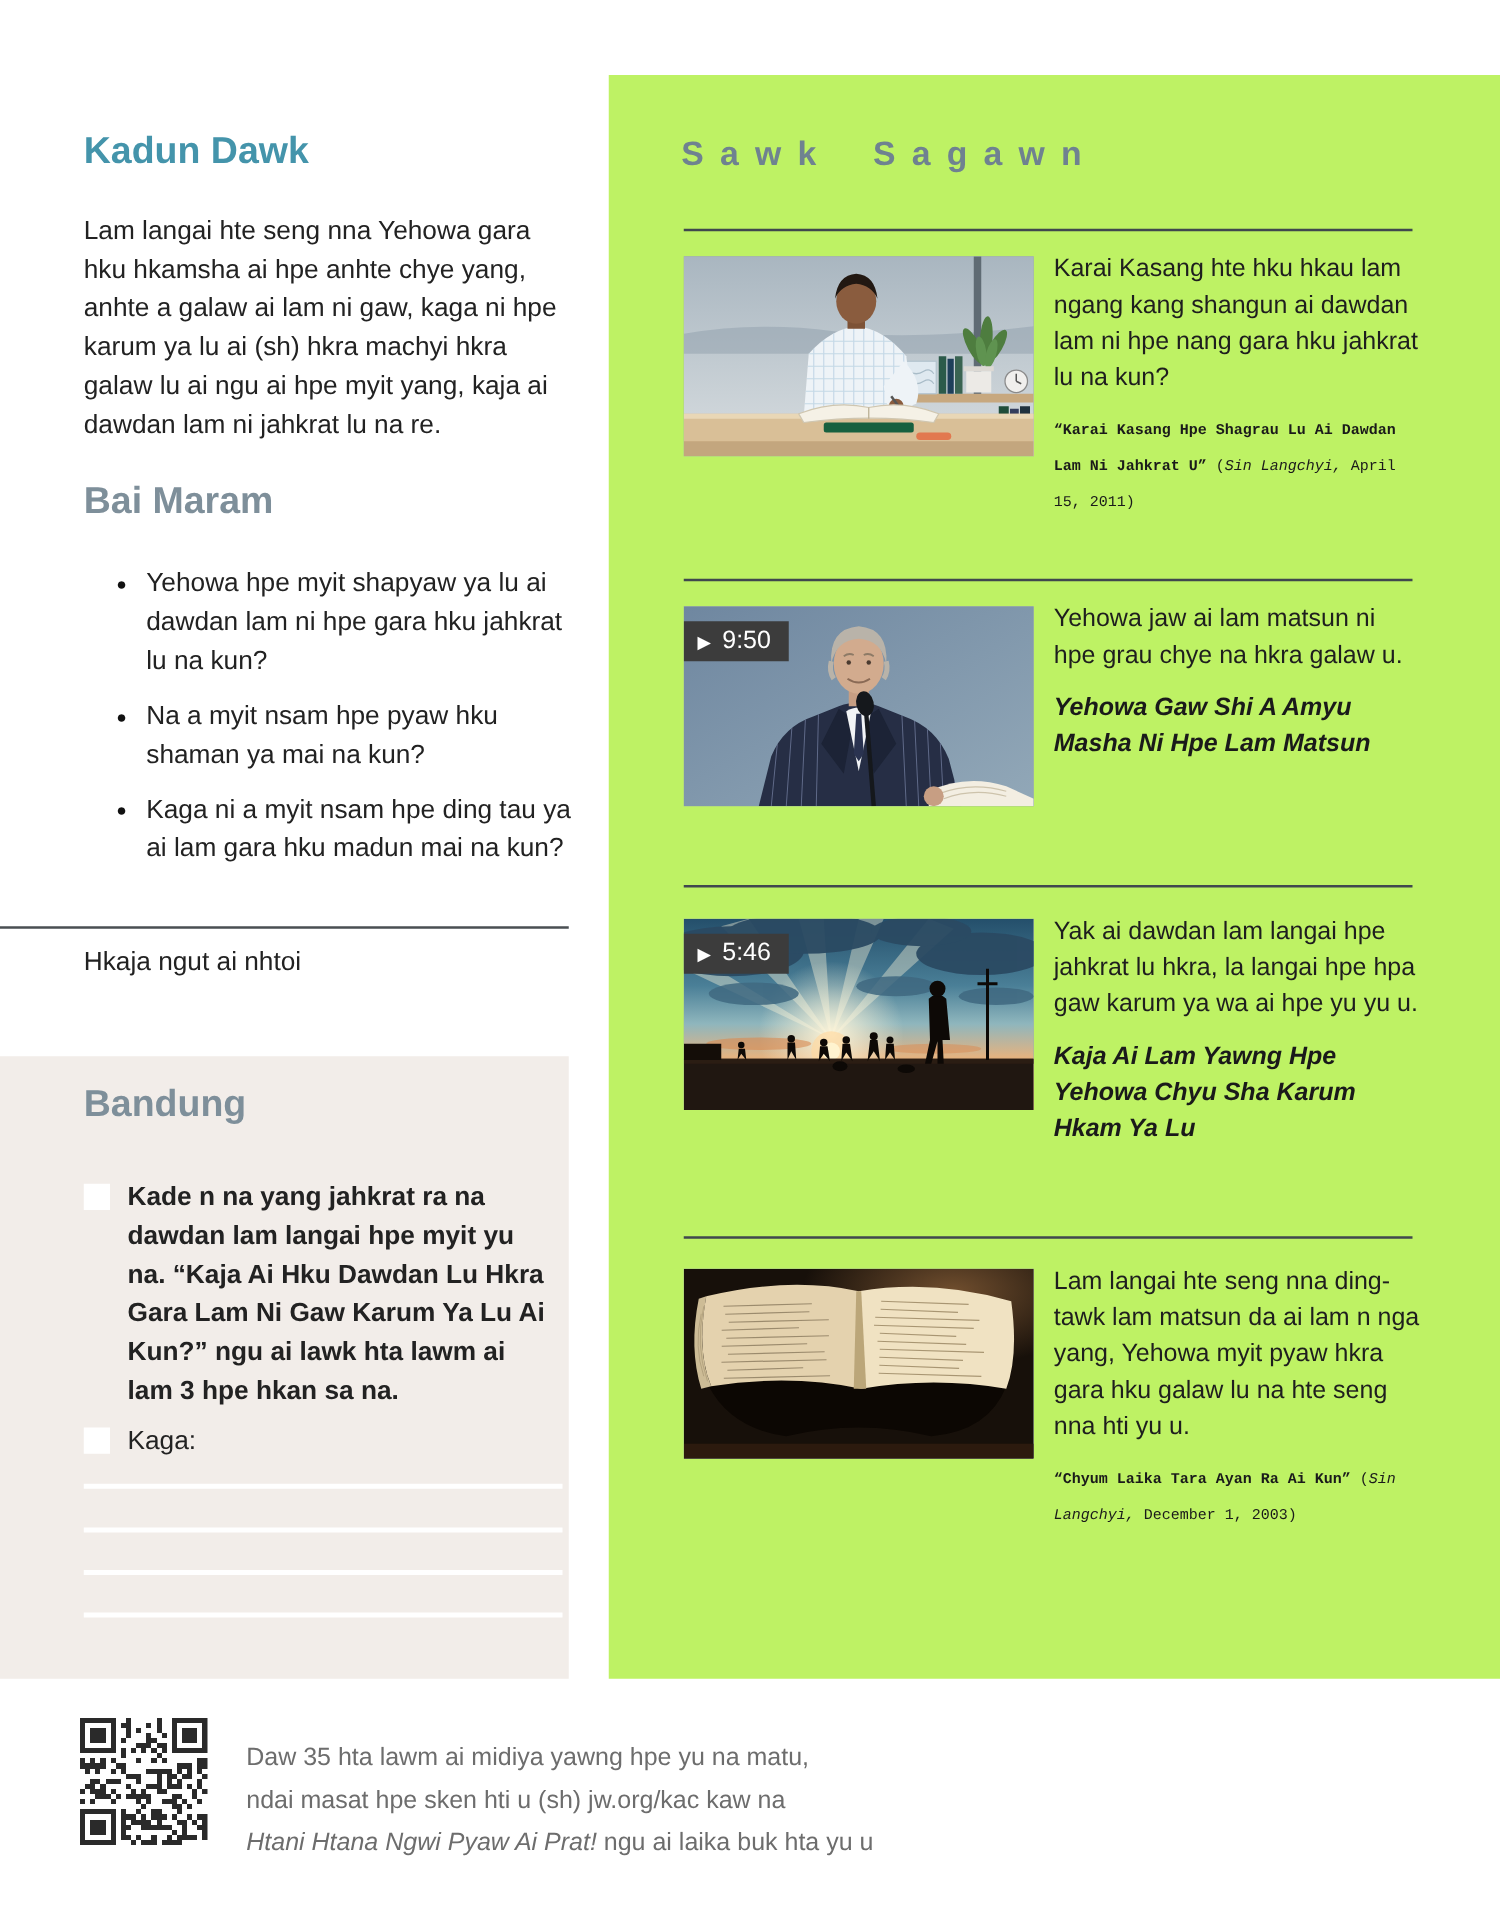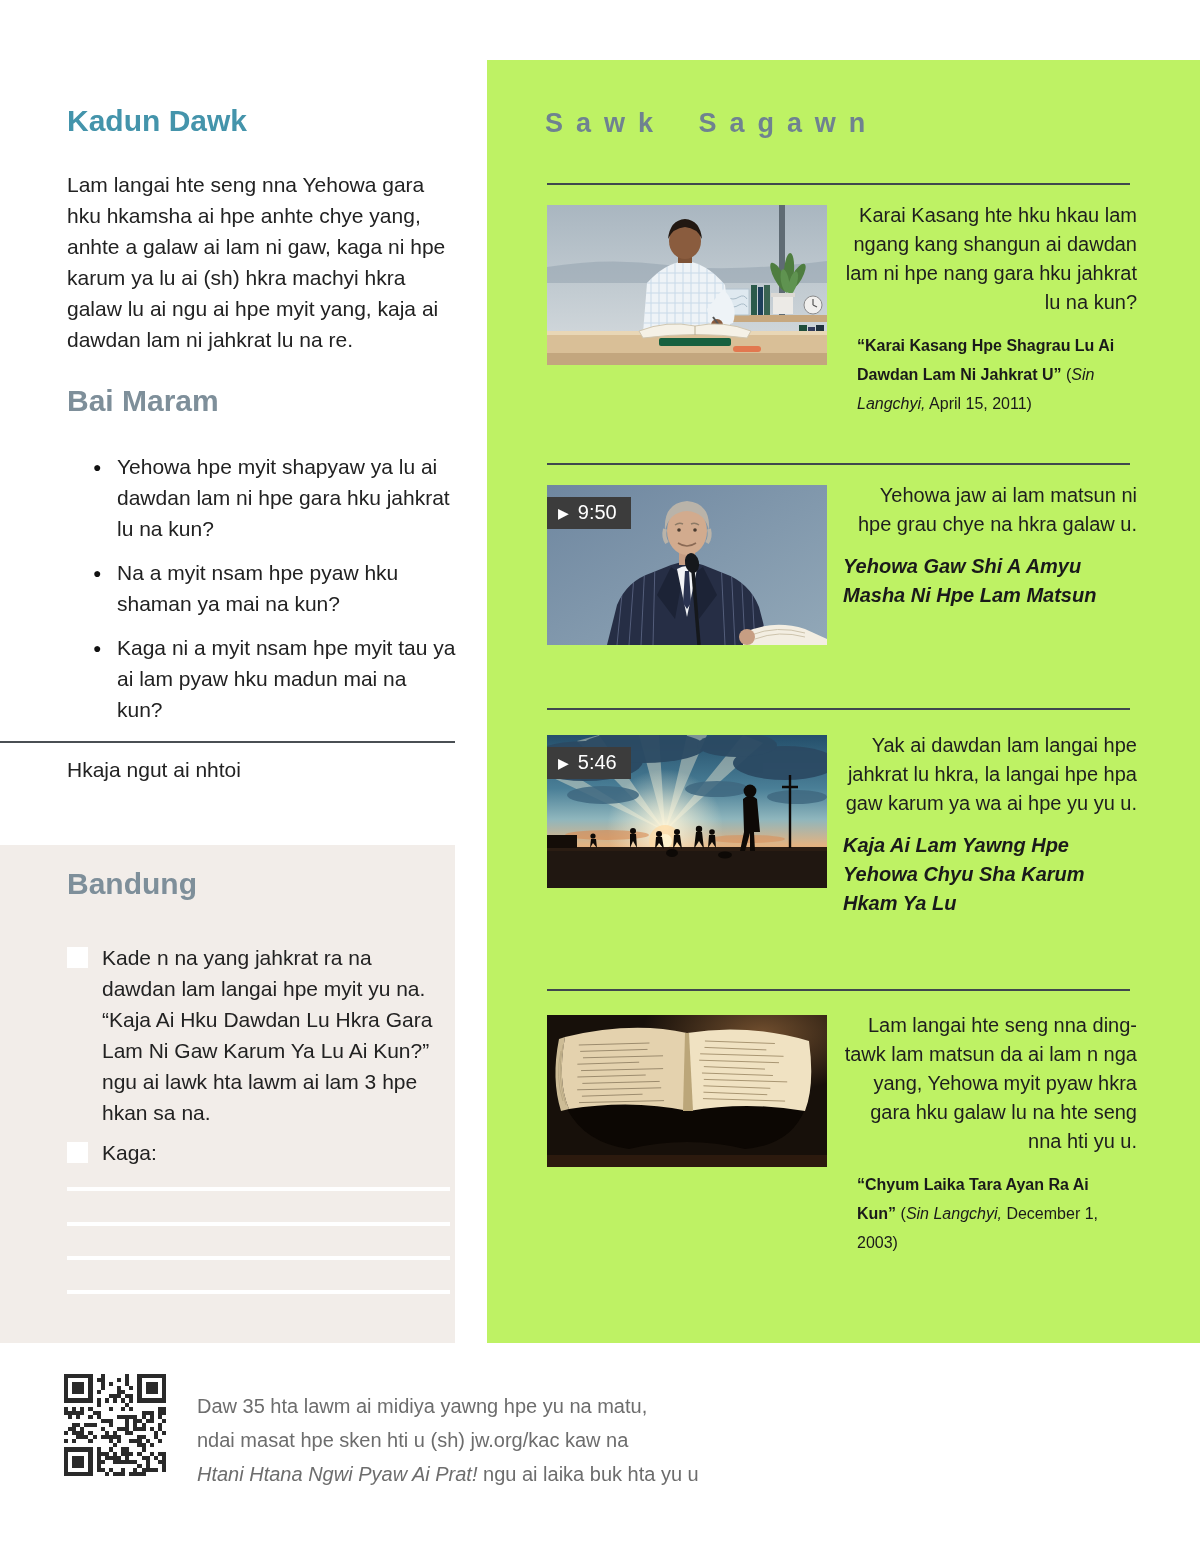--- a/index.html
+++ b/index.html
@@ -14,41 +14,41 @@
   .review-list { margin: 0; padding: 0; list-style: none; }
   .review-list li { position: relative; padding-left: 50px; margin-bottom: 13px; font-size: 21px; line-height: 31px; color: #222; }
   .review-list li::before { content: "●"; position: absolute; left: 26px; top: 1px; font-size: 14px; color: #111; }
 
   .left-rule { position: absolute; left: 0; top: 741px; width: 455px; border-top: 2px solid #4a4f53; }
   .completed-label { position: absolute; left: 67px; top: 758px; font-size: 21px; color: #222; }
 
   .note-box { position: absolute; left: 0; top: 845px; width: 455px; height: 498px; background: #f2ede9; }
   .note-heading { position: absolute; left: 67px; top: 22px; margin: 0; font-size: 30px; font-weight: bold; color: #7e8f9a; }
   .check-row { position: absolute; left: 67px; display: flex; align-items: flex-start; width: 375px; }
-  .check-row.row1 { top: 97px; }
+  .check-row.row1 { top: 97px; font-weight: bold; }
   .check-row.row2 { top: 292px; }
   .checkbox { flex: none; width: 21px; height: 21px; background: #ffffff; margin: 5px 14px 0 0; }
   .check-text { font-size: 21px; line-height: 31px; color: #222; }
   .answer-line { position: absolute; left: 67px; width: 383px; height: 4px; background: #ffffff; }
 
   
   .right-panel { position: absolute; left: 487px; top: 60px; width: 713px; height: 1283px; background: #bef264; }
   .panel-heading { position: absolute; left: 58px; top: 48px; margin: 0; font-size: 27px; font-weight: bold; color: #6f8290; letter-spacing: 0.48em; word-spacing: 0.45em; white-space: nowrap; }
   .panel-rule { position: absolute; left: 60px; width: 583px; border-top: 2px solid #40484e; }
   .rule1 { top: 123px; } .rule2 { top: 403px; } .rule3 { top: 648px; } .rule4 { top: 929px; }
 
   .section { position: absolute; left: 60px; width: 600px; }
   .sec1 { top: 145px; } .sec2 { top: 425px; } .sec3 { top: 675px; } .sec4 { top: 955px; }
   .thumb { position: absolute; left: 0; top: 0; width: 280px; overflow: hidden; background: #9aa7b0; }
   .thumb svg { display: block; }
   .duration-badge { position: absolute; left: 0; top: 12px; display: flex; align-items: center; gap: 9px; background: #3c3c3c; color: #fff; font-size: 20px; padding: 4px 14px 5px 11px; }
   .duration-badge .play { font-size: 14px; line-height: 1; }
   .sec-text { position: absolute; left: 296px; top: -4px; width: 294px; }
-  .sec-desc { margin: 0 0 13px 0; font-size: 20px; line-height: 29px; color: #1e1e1e; text-align: right; }
-  .sec-ref { margin: 14px; font-size: 16px; line-height: 29px; color: #1a1a1a; }
+  .sec-desc { margin: 0 0 13px 0; font-size: 20px; line-height: 29px; color: #1e1e1e; }
+  .sec-ref { margin: 0; font-size: 12px; line-height: 29px; color: #1a1a1a; font-family: Liberation Mono, monospace; }
   .sec-ref strong { font-weight: bold; }
   .sec-ref em { font-style: italic; }
   .media-title { margin: 0; font-size: 20px; line-height: 29px; font-weight: bold; font-style: italic; color: #1a1a1a; }
 
   
   .qr { position: absolute; left: 64px; top: 1374px; width: 102px; height: 102px; }
   .footer-text { position: absolute; left: 197px; top: 1389px; width: 560px; font-size: 20px; line-height: 34px; font-weight: normal; color: #6d6d6d; }
   .footer-text em { font-style: italic; }
 </style>
 </head>
@@ -56,21 +56,21 @@
 
 <div class="page">
 
   <div class="left-col">
     <h1 class="intro-heading">Kadun Dawk</h1>
     <p class="intro-text">Lam langai hte seng nna Yehowa gara hku hkamsha ai hpe anhte chye yang, anhte a galaw ai lam ni gaw, kaga ni hpe karum ya lu ai (sh) hkra machyi hkra galaw lu ai ngu ai hpe myit yang, kaja ai dawdan lam ni jahkrat lu na re.</p>
     <h2 class="review-heading">Bai Maram</h2>
     <ul class="review-list">
       <li>Yehowa hpe myit shapyaw ya lu ai dawdan lam ni hpe gara hku jahkrat lu na kun?</li>
       <li>Na a myit nsam hpe pyaw hku shaman ya mai na kun?</li>
-      <li>Kaga ni a myit nsam hpe myit tau ya ai lam pyaw hku madun mai na kun?</li>
+      <li>Kaga ni a myit nsam hpe ding tau ya ai lam gara hku madun mai na kun?</li>
     </ul>
   </div>
 
   <div class="left-rule"></div>
   <div class="completed-label">Hkaja ngut ai nhtoi</div>
 
   <div class="note-box">
     <h2 class="note-heading">Bandung</h2>
     <div class="check-row row1">
       <span class="checkbox"></span>

